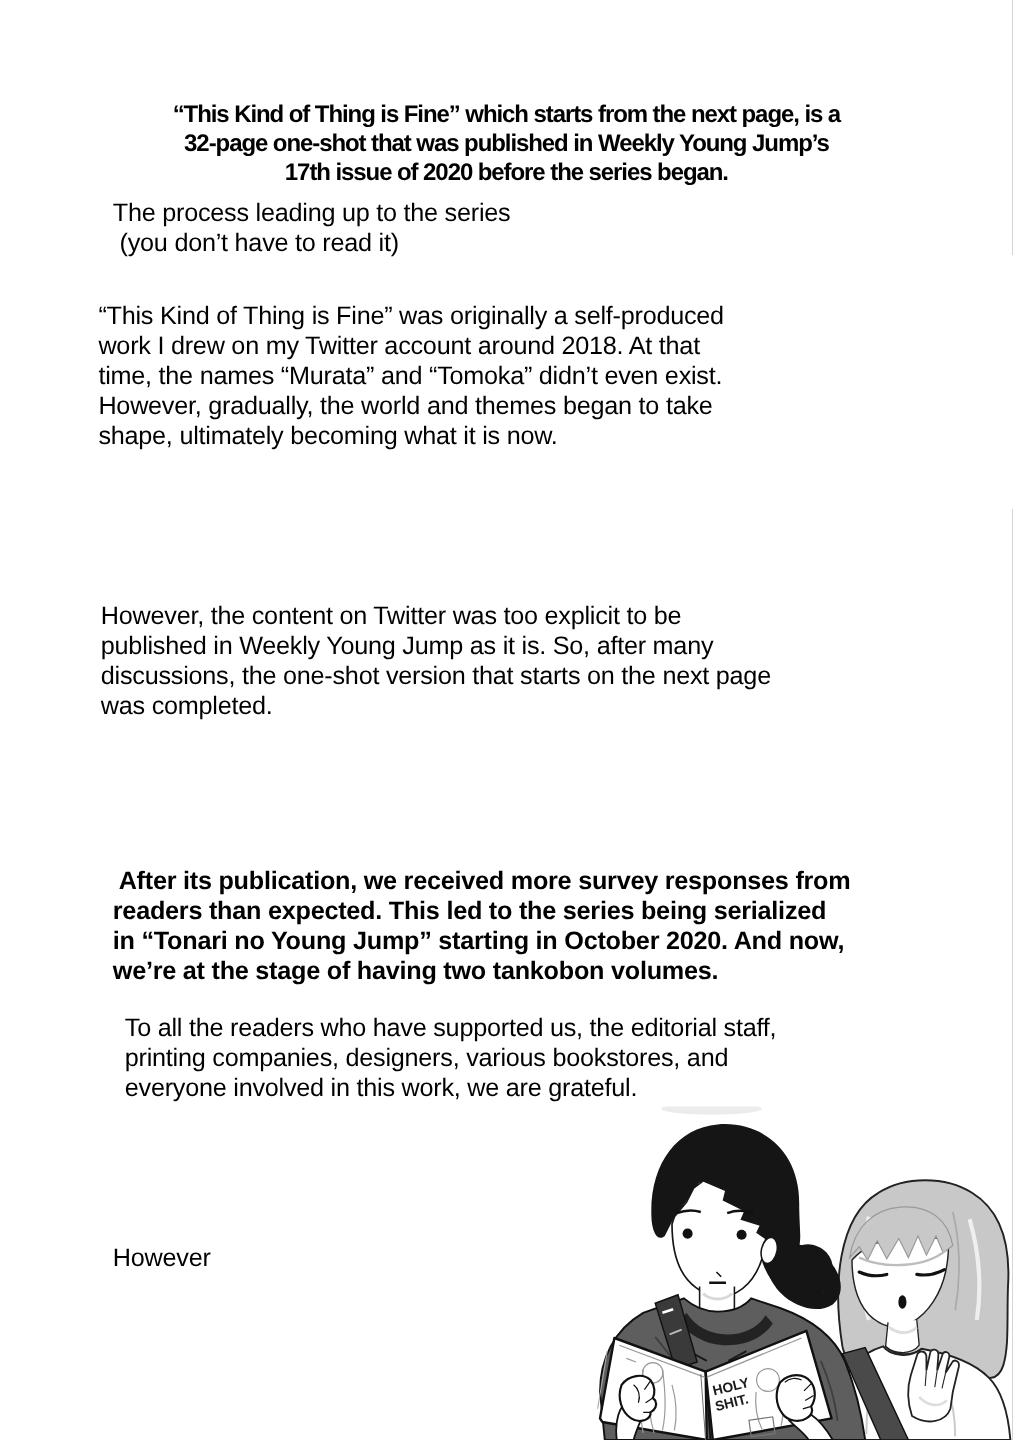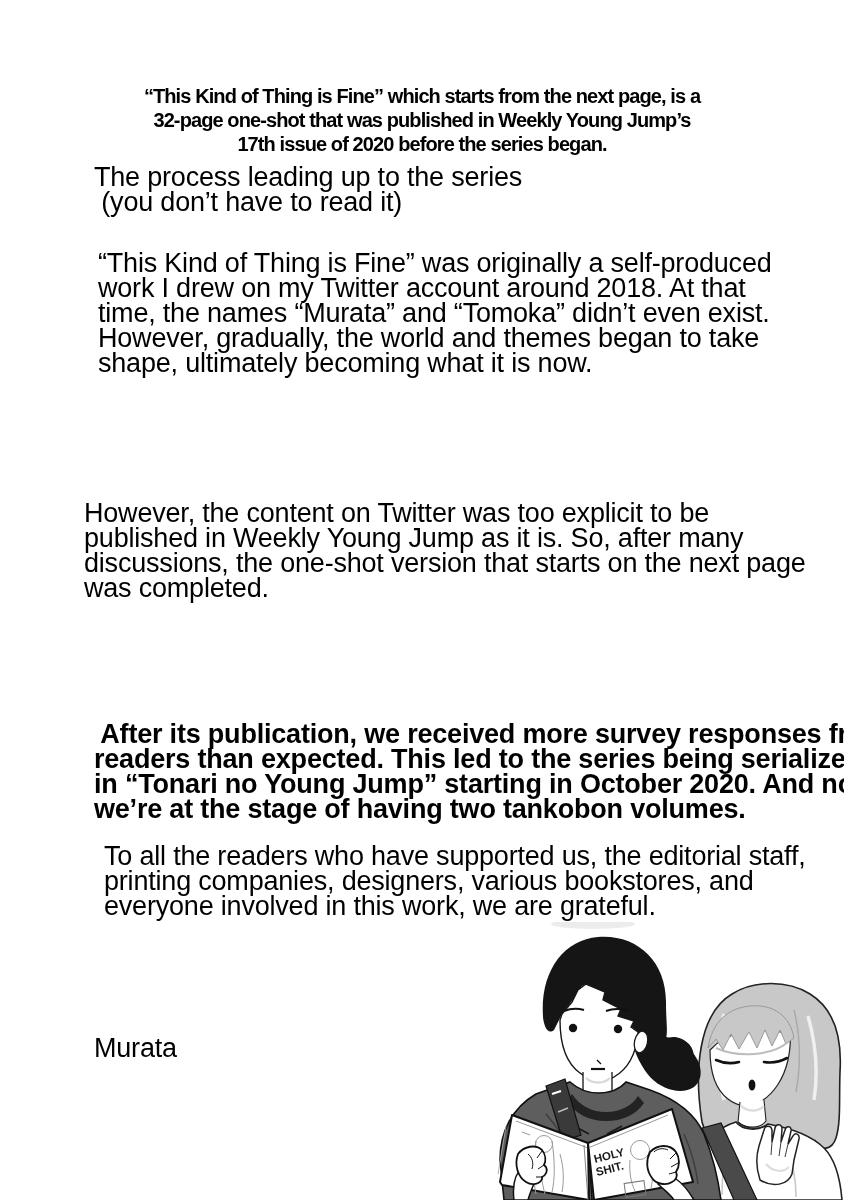--- a/index.html
+++ b/index.html
@@ -10,34 +10,34 @@
     height: 1200px;
     margin: 0 auto;
     background: #ffffff;
     overflow: hidden;
     font-family: "Liberation Sans", sans-serif;
     color: #000;
   }
   .txt {
     position: absolute;
     white-space: pre;
-    font-size: 27px;
+    font-size: 21px;
     line-height: 25px;
     letter-spacing: -0.2px;
   }
   .intro {
     top: 84px; left: 0; right: 0;
     text-align: center;
     font-weight: 700;
     font-size: 20px;
     line-height: 24px;
     letter-spacing: -0.9px;
   }
   .heading    { top: 165px; left: 94px; }
-  .p1         { top: 251px; left: 98px; }
+  .p1         { top: 251px; left: 82px; }
   .p2         { top: 391px; left: 94px; }
   .p3         { top: 501px; left: 84px; }
   .p4         { top: 616px; left: 94px; }
   .p5         { top: 722px; left: 94px; font-weight: bold; }
   .p6         { top: 844px; left: 104px; }
   .p7         { top: 936px; left: 94px; }
   .sig        { top: 1036px; left: 94px; }
   .art {
     position: absolute;
     right: 0; bottom: 0;
@@ -63,21 +63,21 @@
 published in Weekly Young Jump as it is. So, after many
 discussions, the one-shot version that starts on the next page
 was completed.</div>
   <div class="txt p5"> After its publication, we received more survey responses from
 readers than expected. This led to the series being serialized
 in “Tonari no Young Jump” starting in October 2020. And now,
 we’re at the stage of having two tankobon volumes.</div>
   <div class="txt p6">To all the readers who have supported us, the editorial staff,
 printing companies, designers, various bookstores, and
 everyone involved in this work, we are grateful.</div>
-  <div class="txt sig">Murata</div>
+  <div class="txt sig">However</div>
 
   <svg class="art" viewBox="0 0 356 278">
 
     <ellipse cx="105" cy="2" rx="42" ry="5" fill="#dcdcdc" opacity="0.55"></ellipse>
 
     <g>
 
       <path d="M 214,200 C 206,150 210,92 244,72 C 266,58 300,58 322,72 C 348,88 354,118 352,150
            C 351,178 353,200 348,216 C 344,228 333,230 327,219 C 322,226 314,228 308,222
            C 280,234 248,232 232,222 C 222,216 216,210 214,200 Z" fill="#c8c8c8" stroke="#222" stroke-width="1.6"></path>

